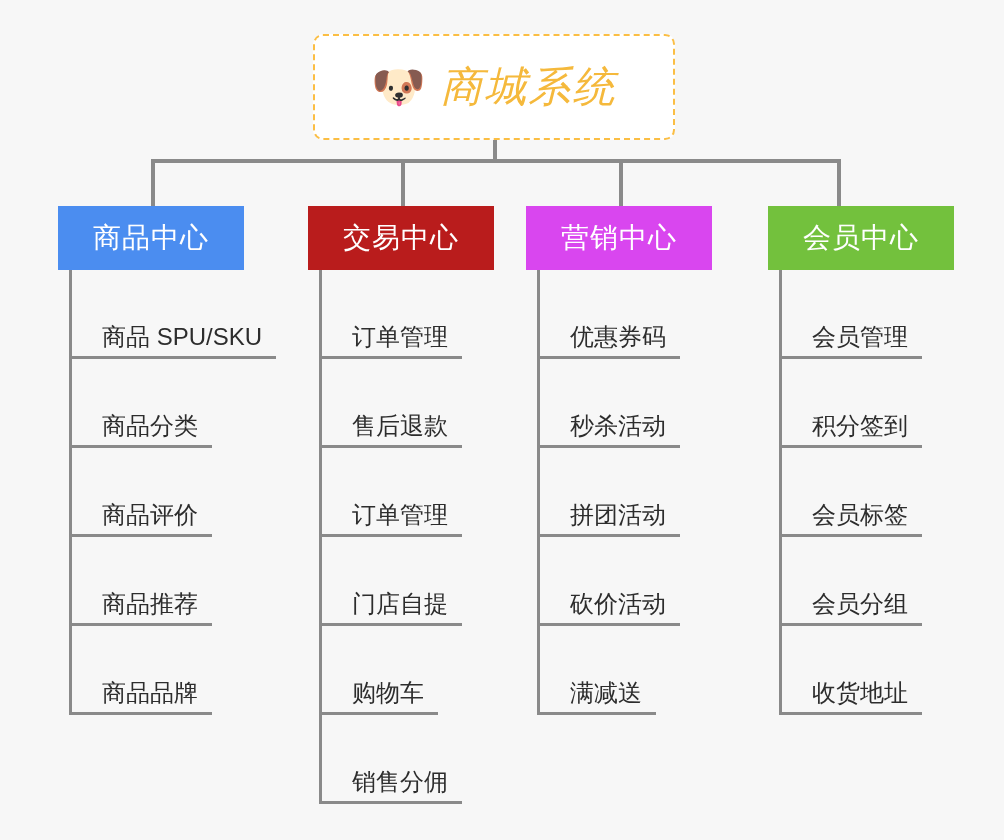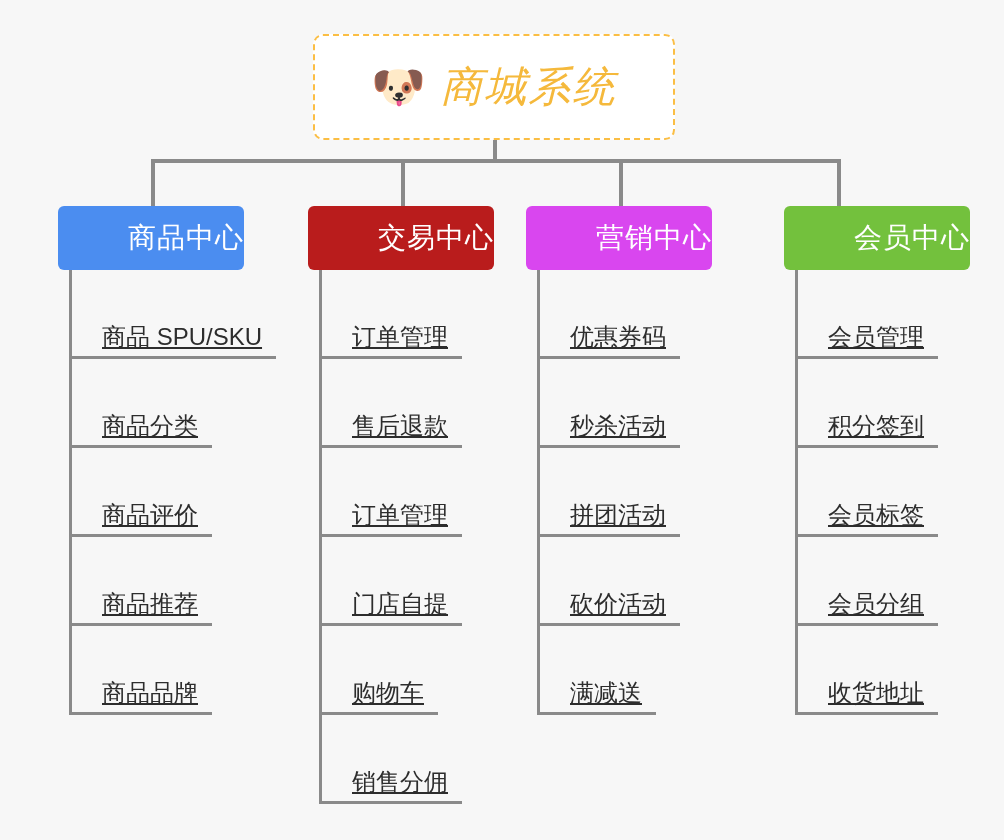--- a/index.html
+++ b/index.html
@@ -74,24 +74,24 @@
   }
 
   
   .branch {
     position: absolute;
     top: 206px;
     width: 185px;
   }
   .branch-header {
     height: 64px;
-    border-radius: 6px;
+    border-radius: 0;
     display: flex;
     align-items: center;
-    justify-content: flex-end;
+    justify-content: center;
     color: #ffffff;
     font-size: 28px;
     letter-spacing: 1px;
     box-sizing: border-box;
   }
 
   
   .branch-body {
     position: relative;
     margin-left: 11px;
@@ -106,21 +106,20 @@
     align-items: flex-end;
     box-sizing: border-box;
   }
   .leaf-label {
     font-size: 24px;
     color: #2d2d2d;
     white-space: nowrap;
     padding: 0 14px 6px 30px;
     border-bottom: 3px solid #8a8a8a;
     line-height: 1.1;
-    text-decoration: underline;
   }
 </style>
 </head>
 <body style="background: rgb(247, 247, 247);">
 
 <div id="mindmap">
 
   <div class="root-node" style="border-color: rgb(251, 190, 68); background: rgb(255, 255, 255);">
     <span class="root-emoji">🐶</span>
     <span class="root-title" style="color: rgb(245, 185, 60); font-style: italic;">商城系统</span>
@@ -198,21 +197,21 @@
         </div>
       <div class="leaf">
           <span class="leaf-label">砍价活动</span>
         </div>
       <div class="leaf">
           <span class="leaf-label">满减送</span>
         </div>
     </div>
   </div>
 
-  <div class="branch" style="left:784px;width:186px">
+  <div class="branch" style="left:768px;width:186px">
     <div class="branch-header" style="background: rgb(115, 193, 61);">
       <span>会员中心</span>
     </div>
     <div class="branch-body">
       <div class="leaf">
           <span class="leaf-label">会员管理</span>
         </div>
       <div class="leaf">
           <span class="leaf-label">积分签到</span>
         </div>

